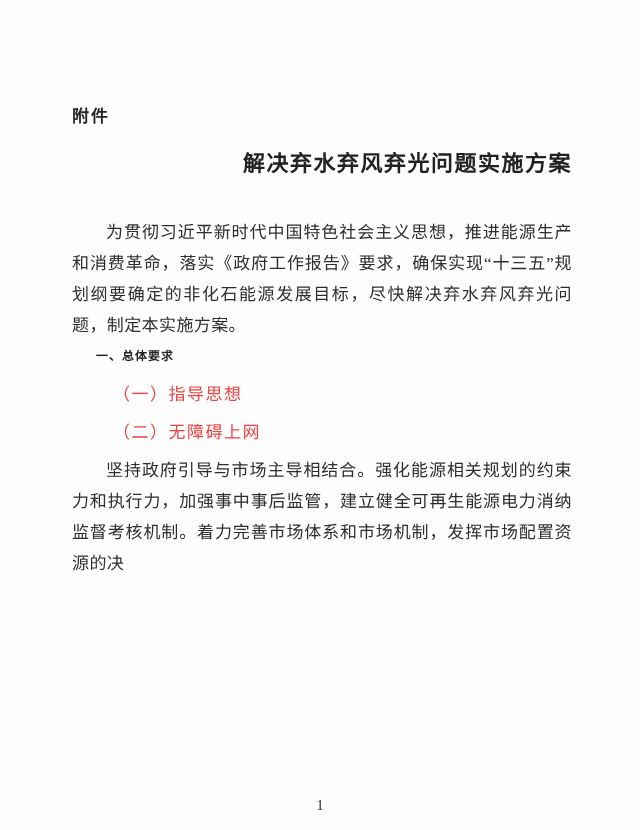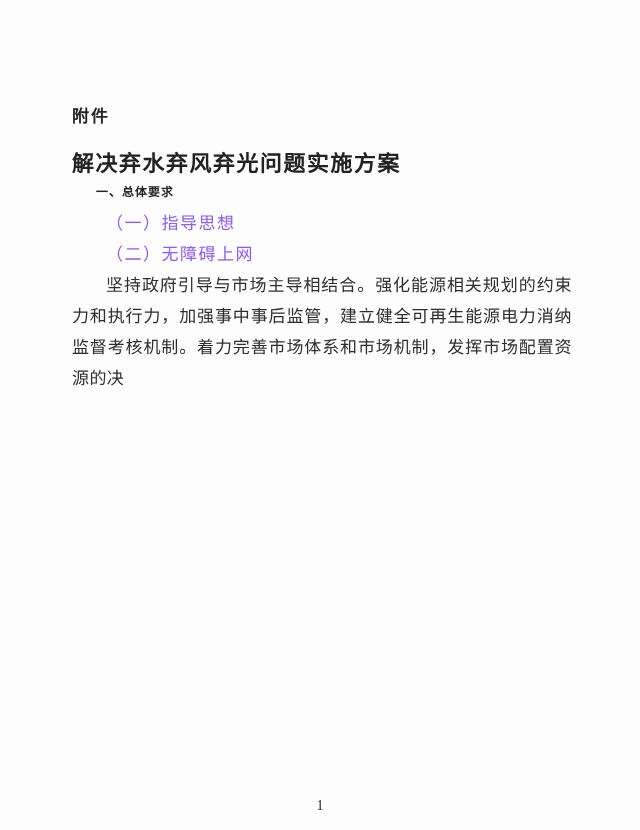--- a/index.html
+++ b/index.html
@@ -21,21 +21,21 @@
   }
   .attachment-label {
     margin-top: 102px;
     font-size: 17px;
     font-weight: bold;
     letter-spacing: 2px;
     color: #262626;
   }
   .doc-title {
     margin: 18px 0 0 0;
-    text-align: left;
+    text-align: right;
     font-size: 22px;
     font-weight: bold;
     letter-spacing: 1.5px;
     color: #222222;
   }
   .body-para {
     margin: 0;
     font-size: 17px;
     line-height: 31px;
     letter-spacing: 0.4px;
@@ -49,47 +49,48 @@
   .section-heading {
     margin: 0;
     font-size: 12px;
     line-height: 31px;
     font-weight: bold;
     text-indent: 2em;
     letter-spacing: 1px;
     color: #262626;
   }
   .subsection-heading {
-    margin: 0;
+    margin: 7px;
     font-size: 17px;
     line-height: 31px;
     font-weight: normal;
     text-indent: 2em;
     letter-spacing: 1.5px;
-    color: #8b5cf6;
+    color: #ef4444;
   }
   .page-number {
     position: absolute;
     bottom: 16px;
     left: 0;
     right: 0;
     text-align: center;
     font-size: 15px;
     color: #333333;
   }
 </style>
 </head>
 <body>
 
 <div class="page">
 
   <div class="attachment-label">附件</div>
 
   <h1 class="doc-title">解决弃水弃风弃光问题实施方案</h1>
 
+  <p class="body-para first-para">为贯彻习近平新时代中国特色社会主义思想，推进能源生产和消费革命，落实《政府工作报告》要求，确保实现“十三五”规划纲要确定的非化石能源发展目标，尽快解决弃水弃风弃光问题，制定本实施方案。</p>
 
   <h2 class="section-heading">一、总体要求</h2>
 
   <h3 class="subsection-heading">（一）指导思想</h3>
 
 
   <h3 class="subsection-heading">（二）无障碍上网</h3>
 
   <p class="body-para">坚持政府引导与市场主导相结合。强化能源相关规划的约束力和执行力，加强事中事后监管，建立健全可再生能源电力消纳监督考核机制。着力完善市场体系和市场机制，发挥市场配置资源的决</p>
 

